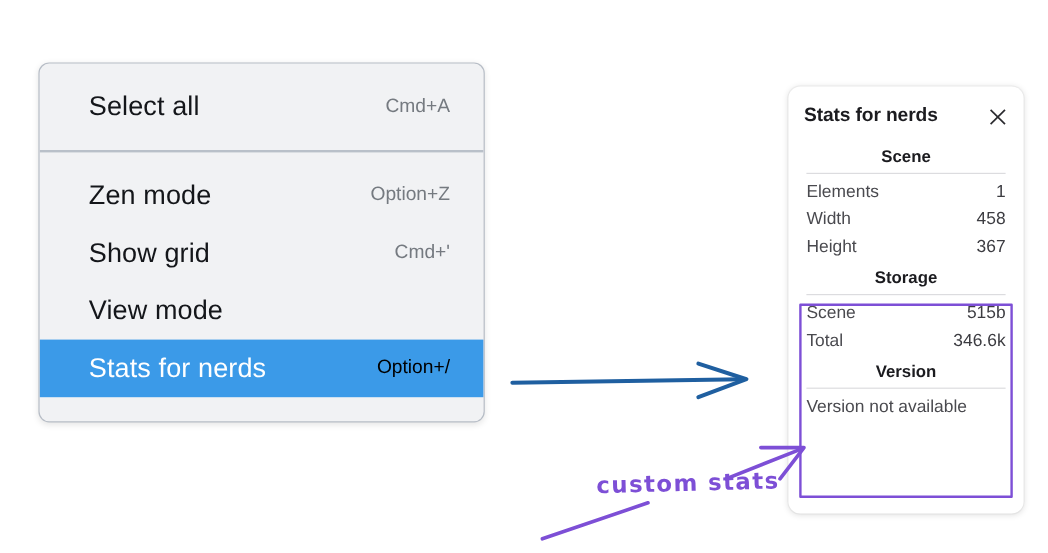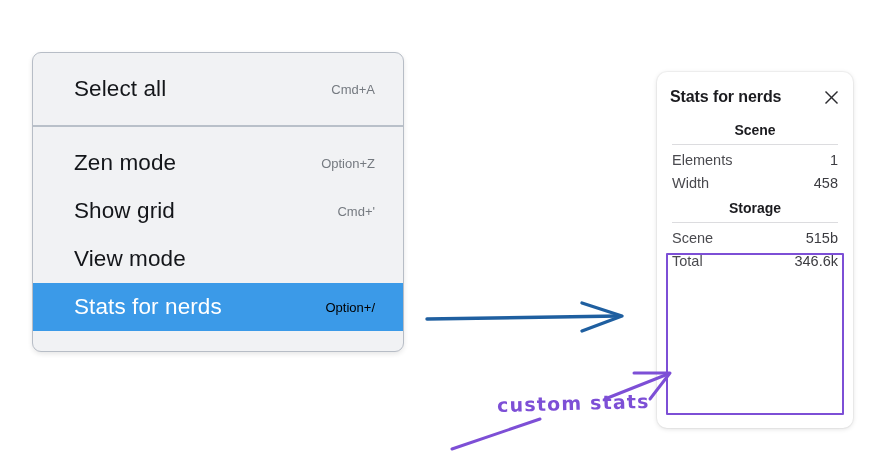--- a/index.html
+++ b/index.html
@@ -57,21 +57,21 @@
 
   .menu-item .mi-label {
     font-size: 22.5px;
     color: #14161a;
     letter-spacing: 0.1px;
     white-space: nowrap;
   }
 
   .menu-item .mi-shortcut {
     margin-left: auto;
-    font-size: 13px;
+    font-size: 16px;
     color: #757a80;
     white-space: nowrap;
   }
 
   .menu-item.selected {
     background: #3b9ae8;
   }
   .menu-item.selected .mi-label { color: #ffffff; }
   .menu-item.selected .mi-shortcut { color: #000000; }
 
@@ -237,35 +237,44 @@
       <div class="sp-section-title">Scene</div>
       <div class="sp-rule"></div>
       <div class="sp-row">
         <span class="sp-key">Elements</span>
         <span class="sp-val">1</span>
       </div>
       <div class="sp-row">
         <span class="sp-key">Width</span>
         <span class="sp-val">458</span>
       </div>
+      <div class="sp-row">
+        <span class="sp-key">Height</span>
+        <span class="sp-val">367</span>
+      </div>
     </div>
 
     <div class="sp-section">
       <div class="sp-section-title">Storage</div>
       <div class="sp-rule"></div>
       <div class="sp-row">
         <span class="sp-key">Scene</span>
         <span class="sp-val">515b</span>
       </div>
       <div class="sp-row">
         <span class="sp-key">Total</span>
         <span class="sp-val">346.6k</span>
       </div>
     </div>
 
+    <div class="sp-section">
+      <div class="sp-section-title">Version</div>
+      <div class="sp-rule"></div>
+      <div class="sp-fullrow">Version not available</div>
+    </div>
 
   </div>
 
   <div id="stats-highlight"></div>
 
   <svg id="annotations" viewBox="0 0 873 461" xmlns="http://www.w3.org/2000/svg">
 
     <g>
       <path d="M427 319 L619 316" stroke="#1f5fa0" stroke-width="3.4" fill="none" stroke-linecap="round"></path>
       <path d="M582 303 L622 316 L582 331" stroke="#1f5fa0" stroke-width="3.4" fill="none" stroke-linecap="round" stroke-linejoin="round"></path>

